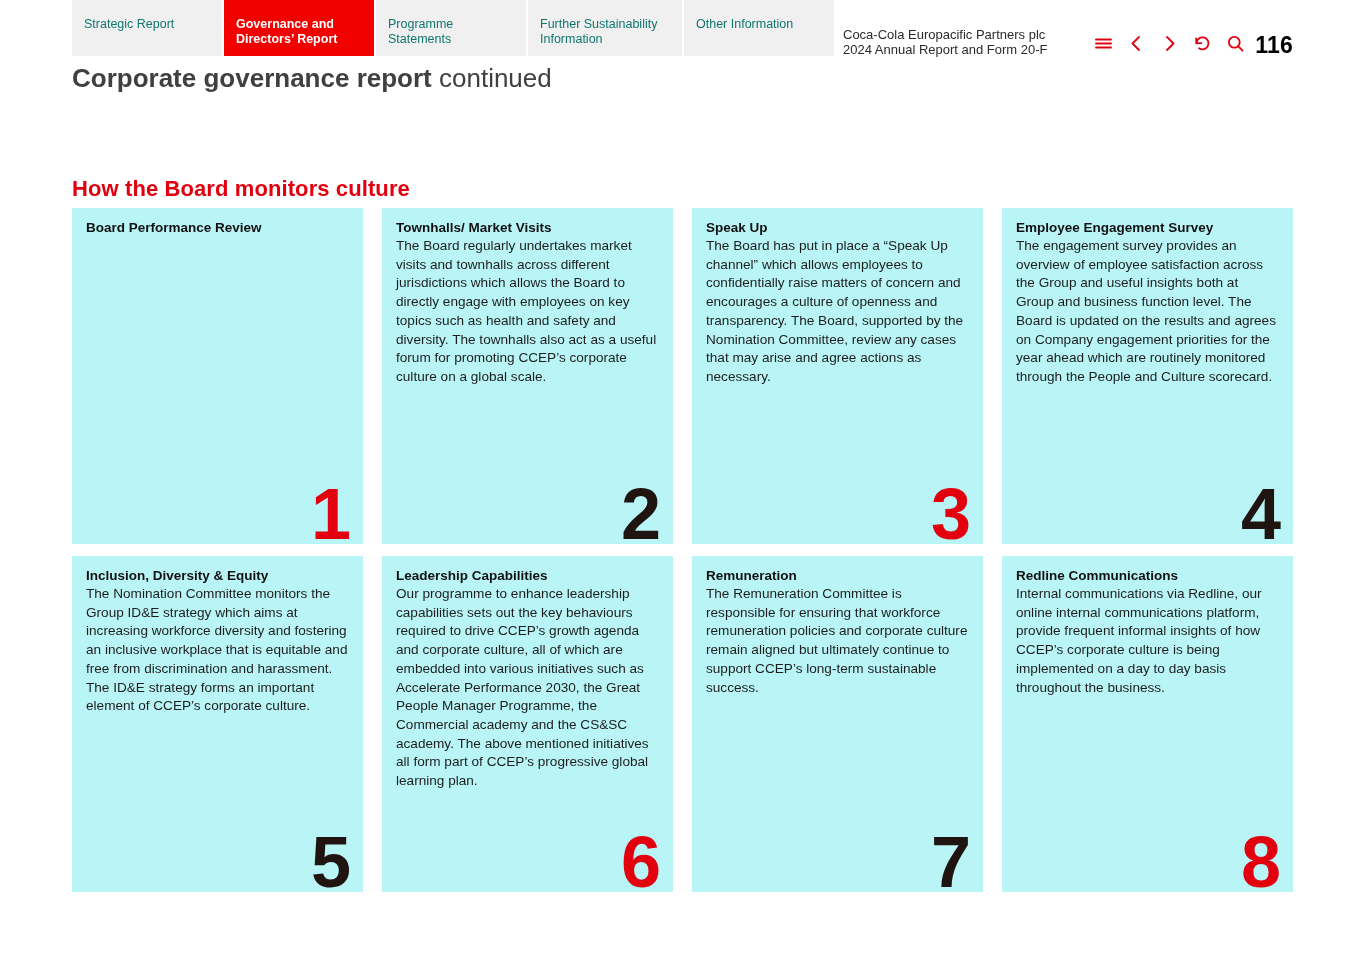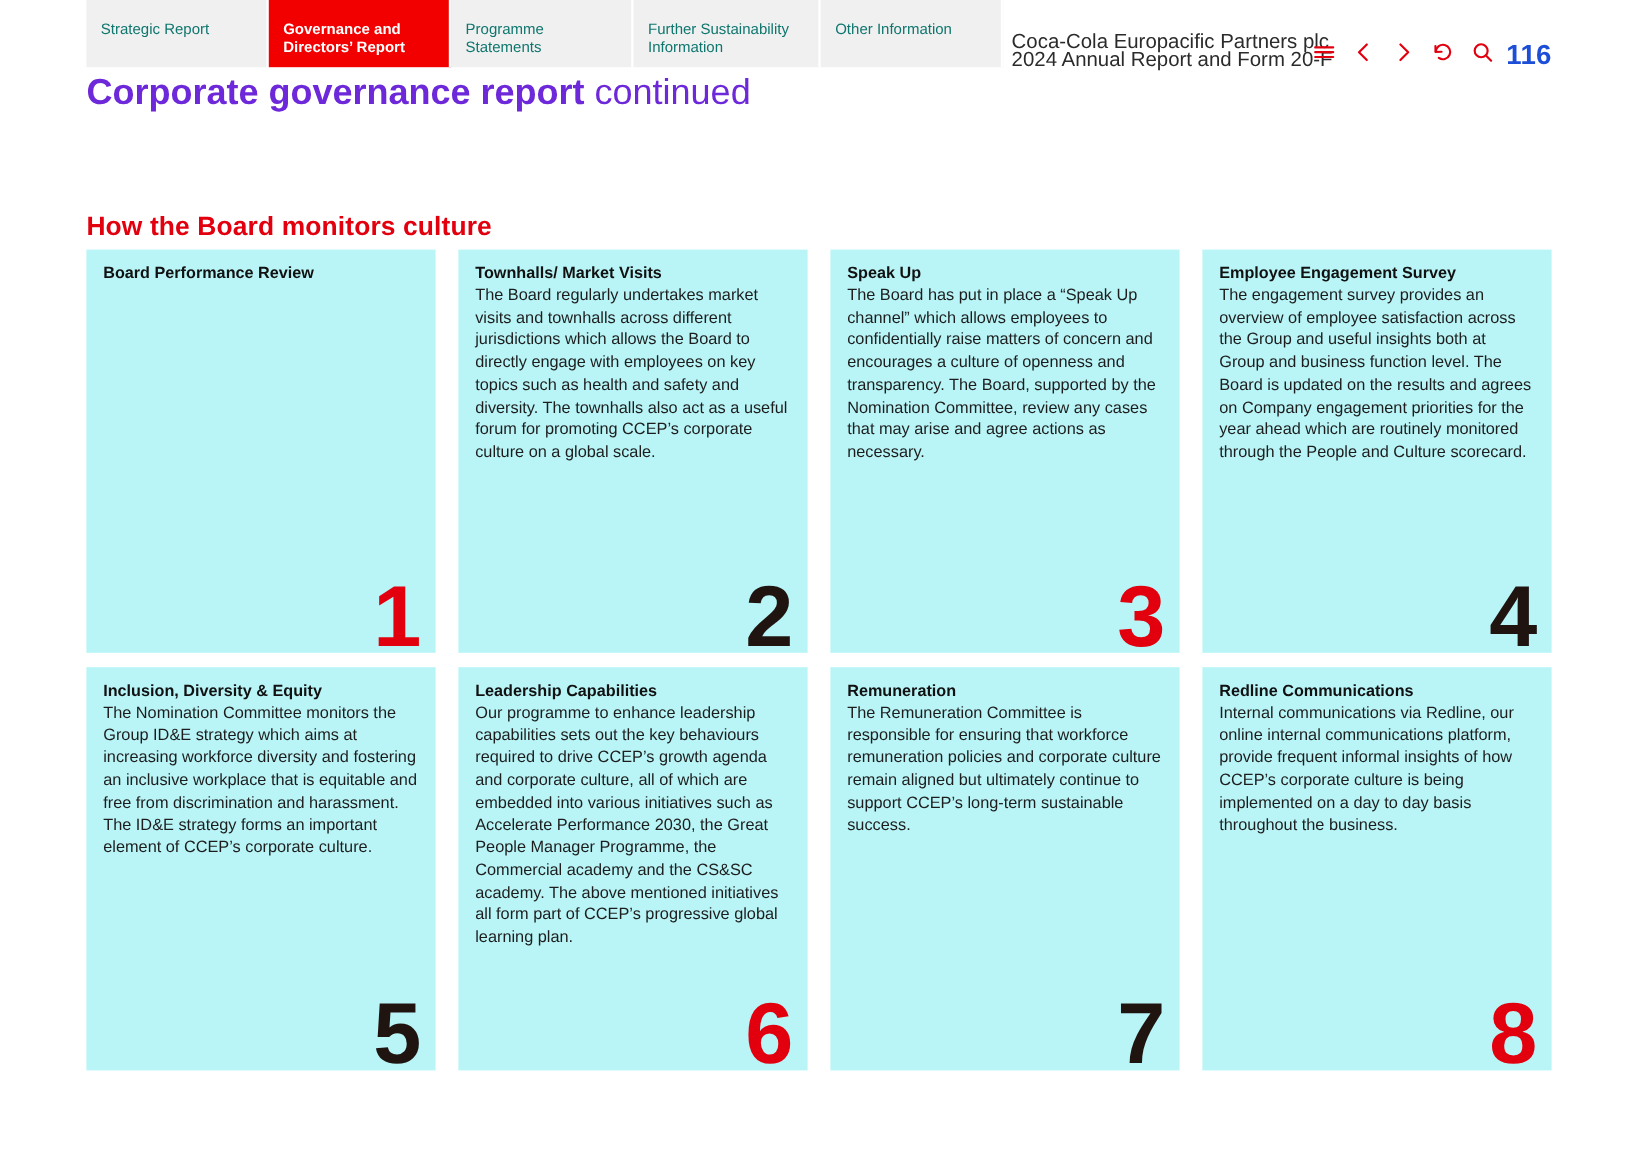--- a/index.html
+++ b/index.html
@@ -49,21 +49,21 @@
     font-weight: bold;
   }
   .tab.wide {
     width: 156px;
   }
 
   .doc-title {
     position: absolute;
     left: 843px;
     top: 28px;
-    font-size: 17px;
+    font-size: 13px;
     line-height: 14.5px;
     color: #2b2b2b;
     white-space: pre-line;
   }
 
   .nav-icons {
     position: absolute;
     left: 1094px;
     top: 34px;
     display: flex;
@@ -77,32 +77,32 @@
     cursor: pointer;
   }
   .nav-icons .ico svg { display: block; }
 
   .page-number {
     position: absolute;
     right: 72px;
     top: 32px;
     font-size: 23px;
     font-weight: bold;
-    color: #1d4ed8;
+    color: #000000;
     letter-spacing: 0.2px;
   }
 
   
   .page-heading {
     position: absolute;
     left: 72px;
     top: 63px;
-    font-size: 30px;
+    font-size: 26px;
     line-height: 30px;
-    color: #6d28d9;
+    color: #404040;
   }
   .page-heading .bold {
     font-weight: bold;
   }
   .page-heading .cont {
     font-weight: normal;
   }
 
   
   .section-heading {

